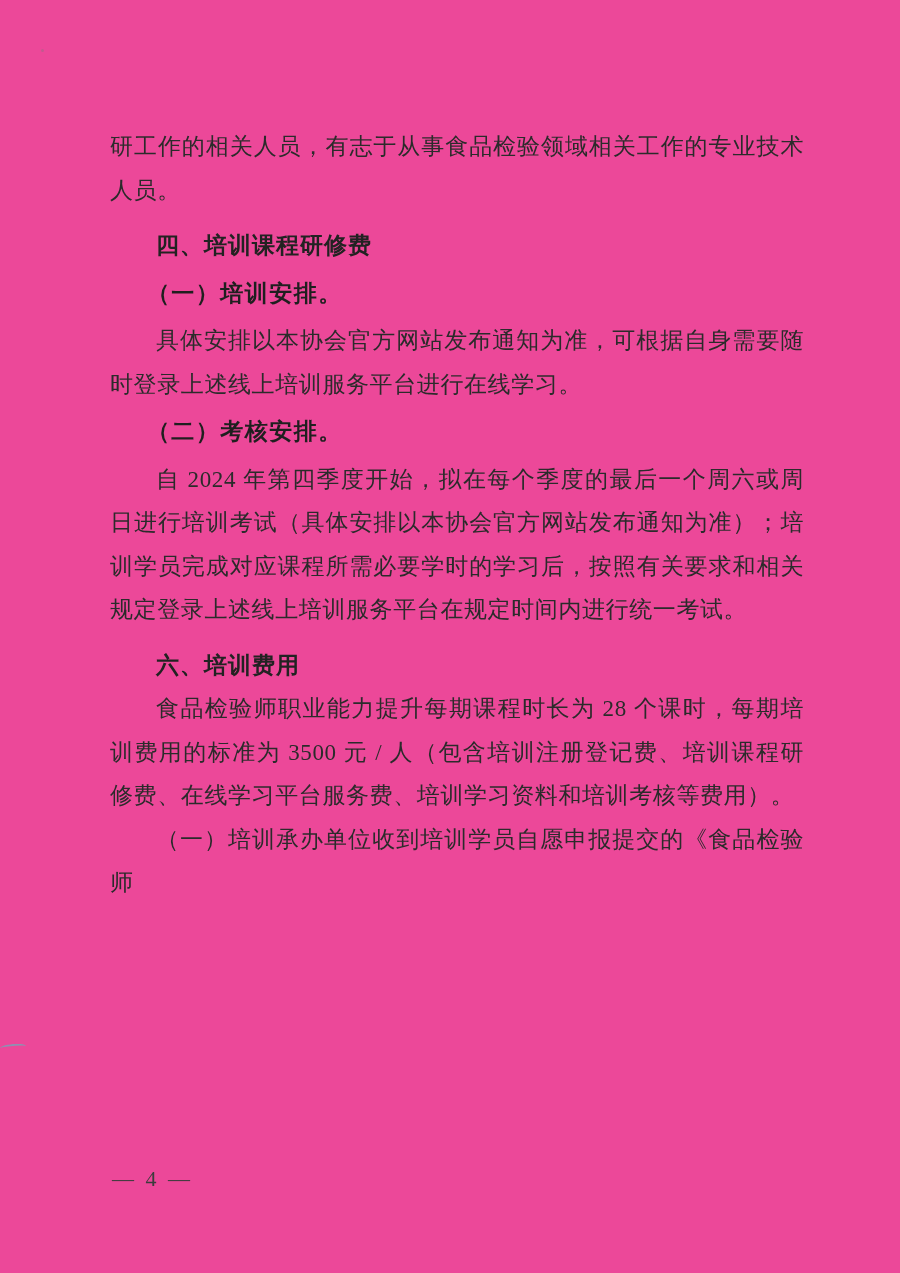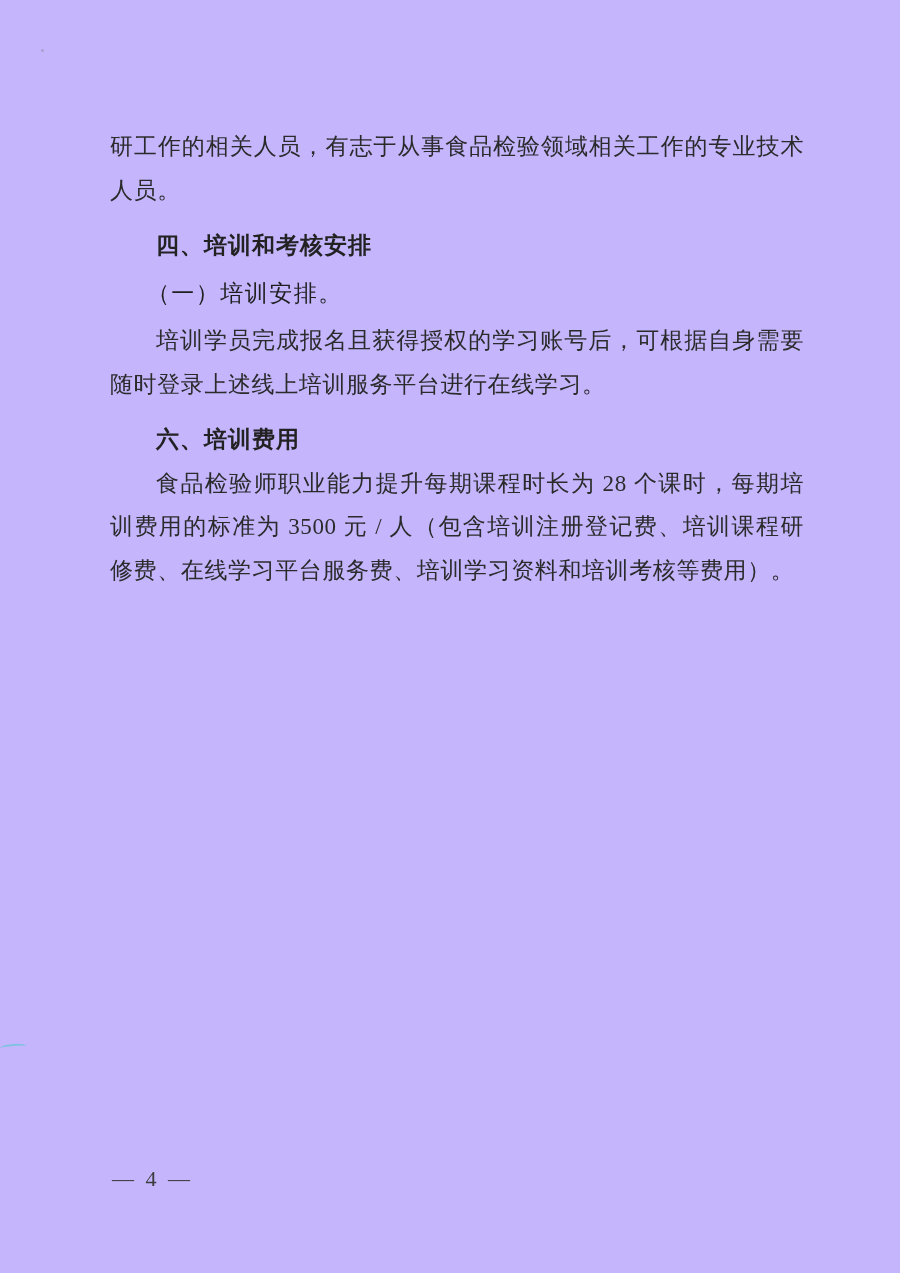--- a/index.html
+++ b/index.html
@@ -4,21 +4,21 @@
 <style>
   html, body {
     margin: 0;
     padding: 0;
     background: #ffffff;
   }
   .page {
     position: relative;
     width: 900px;
     height: 1273px;
-    background: #c4b5fd;
+    background: #ec4899;
     overflow: hidden;
     font-family: "Liberation Serif", serif;
     color: #2b2b2b;
   }
   .doc-body {
     position: absolute;
     top: 125px;
     left: 110px;
     width: 694px;
   }
@@ -41,21 +41,21 @@
     margin-top: 12px;
     text-indent: 2em;
     font-family: "Liberation Sans", sans-serif;
     font-weight: bold;
     letter-spacing: 1px;
     color: #222222;
   }
   p.sub-heading {
     margin-top: 4px;
     text-indent: 1.6em;
-    font-weight: normal;
+    font-weight: bold;
     letter-spacing: 1.5px;
     color: #1f1f1f;
   }
   p.after-sub {
     margin-top: 4px;
   }
   .page-footer {
     position: absolute;
     left: 112px;
     top: 1166px;
@@ -88,35 +88,38 @@
 </style>
 </head>
 <body>
 
 <div class="page">
 
   <div class="doc-body">
 
     <p class="continuation">研工作的相关人员，有志于从事食品检验领域相关工作的专业技术人员。</p>
 
-    <p class="sec-heading">四、培训和考核安排</p>
+    <p class="sec-heading">四、培训课程研修费</p>
 
     <p class="sub-heading">（一）培训安排。</p>
 
-    <p class="body-par after-sub">培训学员完成报名且获得授权的学习账号后，可根据自身需要随时登录上述线上培训服务平台进行在线学习。</p>
+    <p class="body-par after-sub">具体安排以本协会官方网站发布通知为准，可根据自身需要随时登录上述线上培训服务平台进行在线学习。</p>
 
+    <p class="sub-heading">（二）考核安排。</p>
 
+    <p class="body-par after-sub">自 2024 年第四季度开始，拟在每个季度的最后一个周六或周日进行培训考试（具体安排以本协会官方网站发布通知为准）；培训学员完成对应课程所需必要学时的学习后，按照有关要求和相关规定登录上述线上培训服务平台在规定时间内进行统一考试。</p>
 
 
 
     <p class="sec-heading">六、培训费用</p>
 
     <p class="body-par">食品检验师职业能力提升每期课程时长为 28 个课时，每期培训费用的标准为 3500 元 / 人（包含培训注册登记费、培训课程研修费、在线学习平台服务费、培训学习资料和培训考核等费用）。</p>
 
 
+    <p class="body-par">（一）培训承办单位收到培训学员自愿申报提交的《食品检验师</p>
 
   </div>
 
   <div class="page-footer">— 4 —</div>
 
   <div class="scan-artifact-teal"></div>
   <div class="scan-speck"></div>
 
 </div>
 

